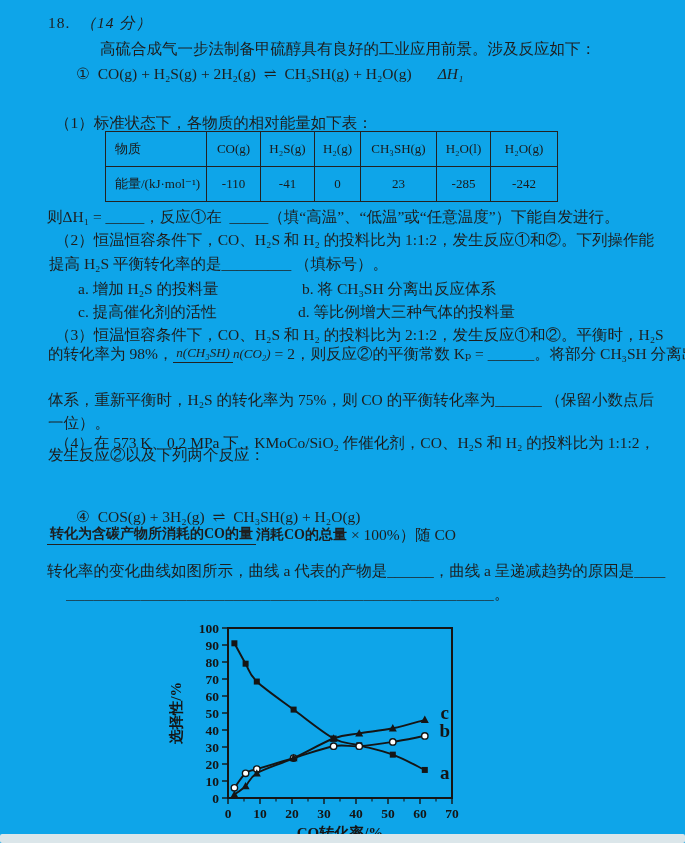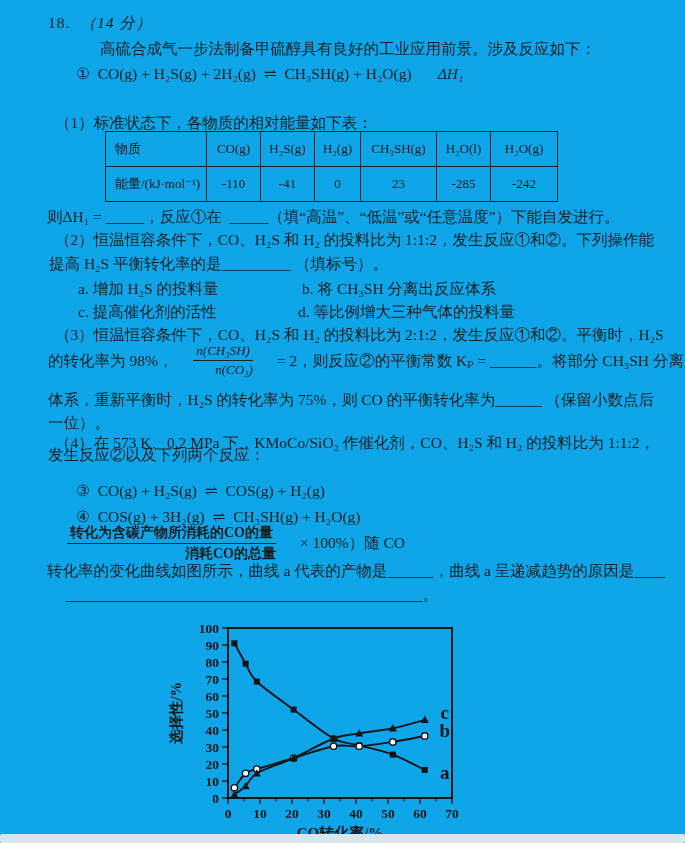--- a/index.html
+++ b/index.html
@@ -31,36 +31,36 @@
   .l-p3l1{top:324px;left:55px;}
   .l-p3l2{top:343px;left:48px;}
   .l-p3l3{top:389px;left:48px;}
   .l-p3l4{top:412px;left:48px;}
   .l-p4l1{top:432px;left:55px;}
   .l-p4l2{top:444px;left:48px;}
   .l-r3{top:480px;left:76px;}
   .l-r4{top:506px;left:76px;}
   .l-sline{top:524px;left:47px;}
   .l-p4l5{top:560px;left:47px;}
-  .l-blank{top:584px;left:66px;}
+  .l-blank{top:584px;left:66px;font-family:Liberation Mono, monospace;}
   
   table.energy{
     position:absolute;left:105px;top:131px;
     border-collapse:collapse;table-layout:fixed;
     font-size:13px;color:#1a1a1a;
   }
   table.energy td{
     border:1.6px solid #222;height:34px;text-align:center;
     padding:0 4px;overflow:hidden;
   }
   table.energy td.first{text-align:left;padding-left:9px;}
   
   .frac{
-    display:inline-flex;flex-direction:column;align-items:flex-end;
-    vertical-align:middle;margin:0 20px;line-height:1.25;
+    display:inline-flex;flex-direction:row;align-items:flex-start;
+    vertical-align:middle;margin:0 0;line-height:1.25;
   }
   .frac .num{border-bottom:1.2px solid #222;padding:0 3px 1px;}
   .frac .den{padding-top:1px;}
   .frac-n{font-size:13px;font-style:italic;}
   .frac-s{font-size:14px;font-weight:bold;font-style:normal;}
   
   svg.chart{position:absolute;left:165px;top:608px;}
   
   .bottom-bar{
     position:absolute;left:0;bottom:0;width:685px;height:9px;
@@ -139,21 +139,20 @@
     </span>
     <span> = 2，则反应②的平衡常数 Kₚ = ______。将部分 CH₃SH 分离出</span>
   </div>
 
   <div class="line l-p3l3">体系，重新平衡时，H₂S 的转化率为 75%，则 CO 的平衡转化率为______ （保留小数点后</div>
   <div class="line l-p3l4">一位）。</div>
 
   <div class="line l-p4l1">（4）在 573 K、0.2 MPa 下，KMoCo/SiO₂ 作催化剂，CO、H₂S 和 H₂ 的投料比为 1:1:2，</div>
   <div class="line l-p4l2">发生反应②以及下列两个反应：</div>
 
-  <div class="line l-r3">③  CO(g) + H₂S(g)  ⇌  COS(g) + H₂(g)</div>
   <div class="line l-r4">④  COS(g) + 3H₂(g)  ⇌  CH₃SH(g) + H₂O(g)</div>
 
   <div class="line l-sline">
     <span class="frac frac-s">
       <span class="num">转化为含碳产物所消耗的CO的量</span>
       <span class="den">消耗CO的总量</span>
     </span>
     <span> × 100%）随 CO</span>
   </div>
 

